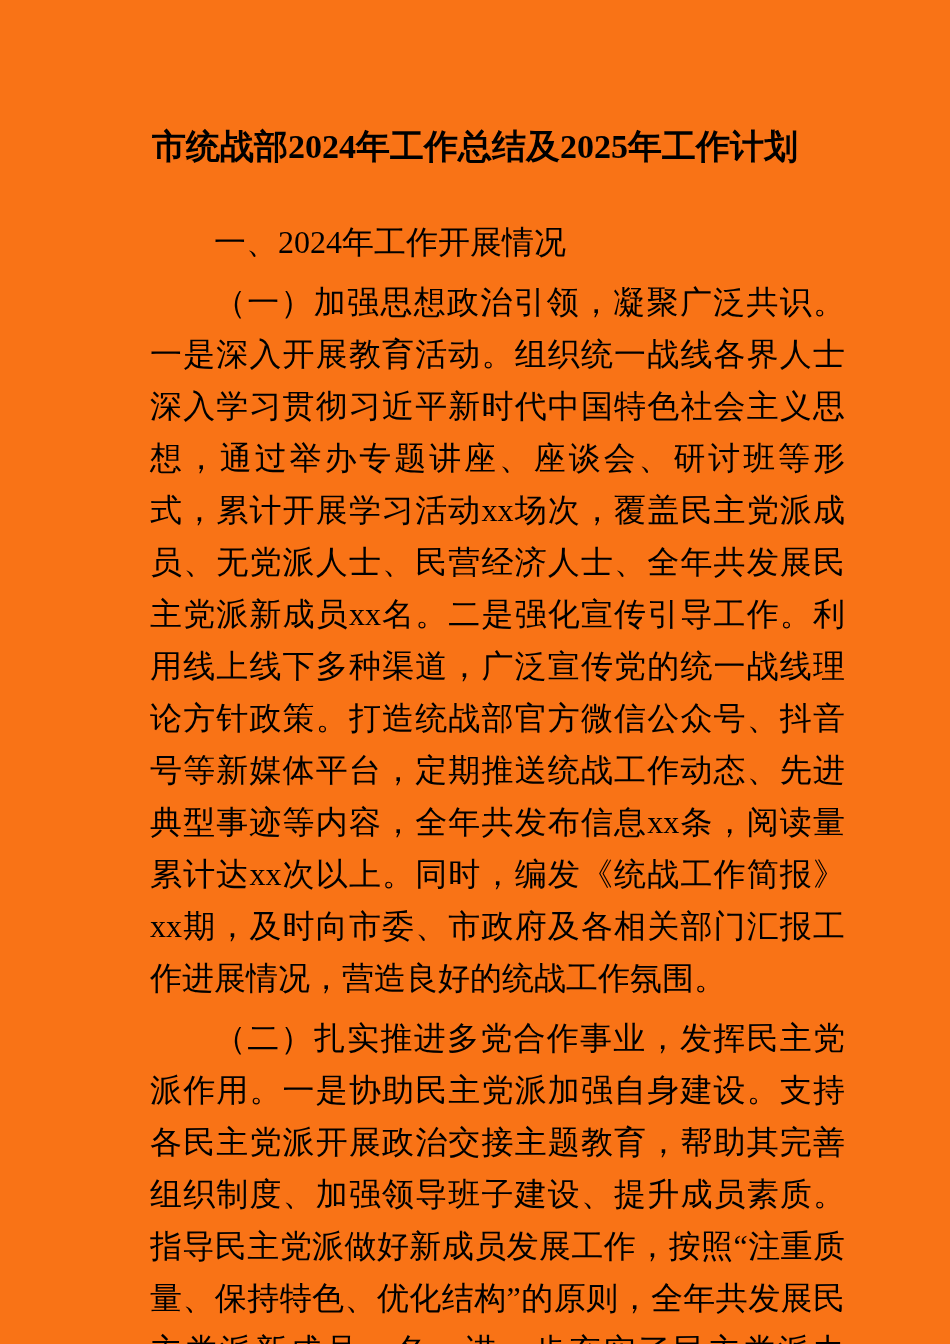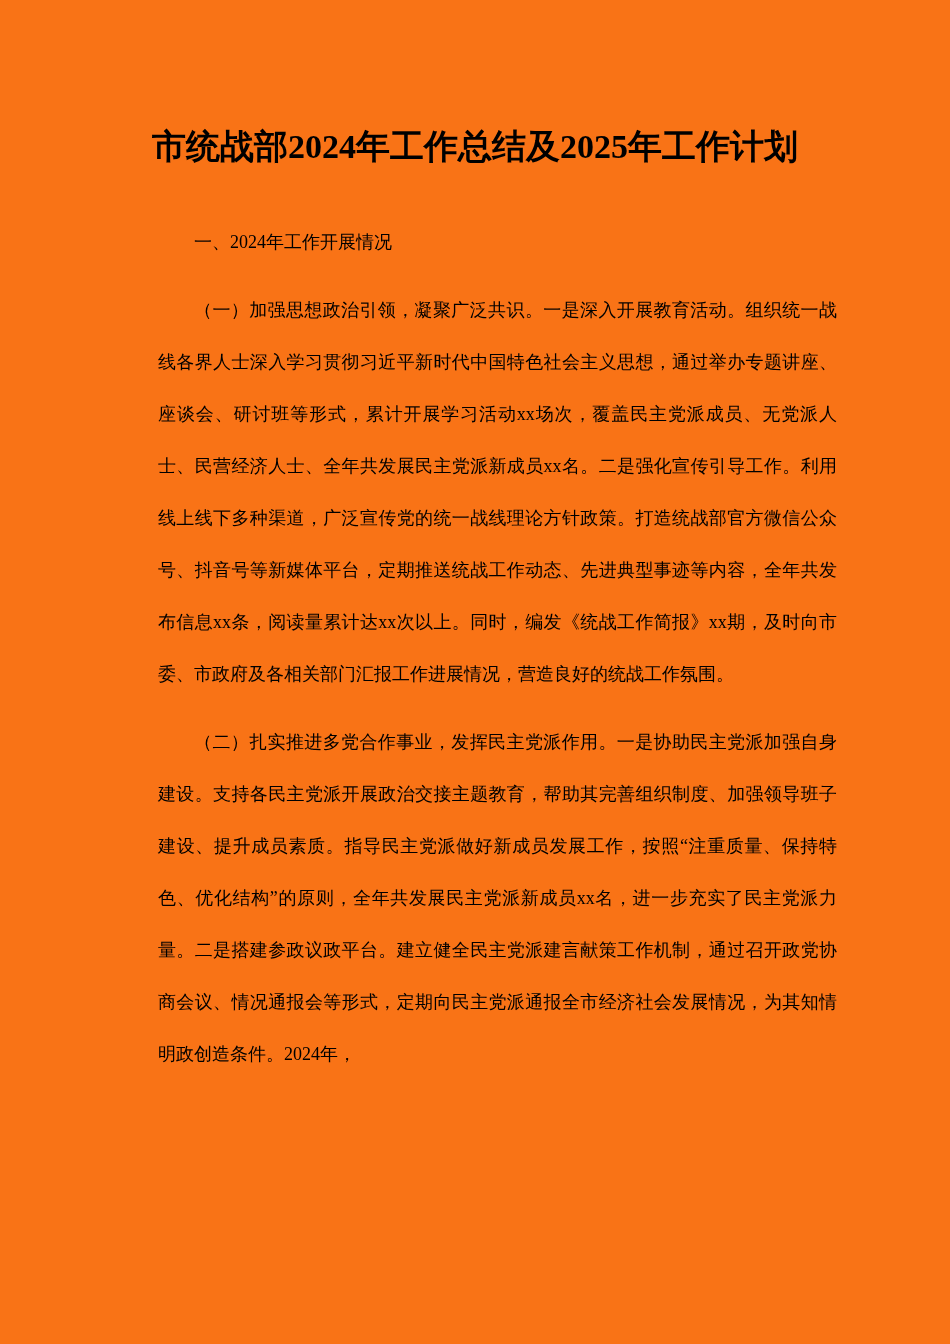--- a/index.html
+++ b/index.html
@@ -21,22 +21,22 @@
   .doc-title {
     width: 690px;
     margin: 0 0 40px -12px;
     font-size: 34px;
     font-weight: 700;
     line-height: 58px;
     text-align: center;
     letter-spacing: 0;
   }
   .doc-body p {
-    margin: 16px;
-    font-size: 18px;
+    margin: 8px;
+    font-size: 32px;
     line-height: 52px;
     text-align: justify;
     text-indent: 2em;
   }
 </style>
 </head>
 <body>
 
 <div class="page">
   <h1 class="doc-title">市统战部2024年工作总结及2025年工作计划</h1>

